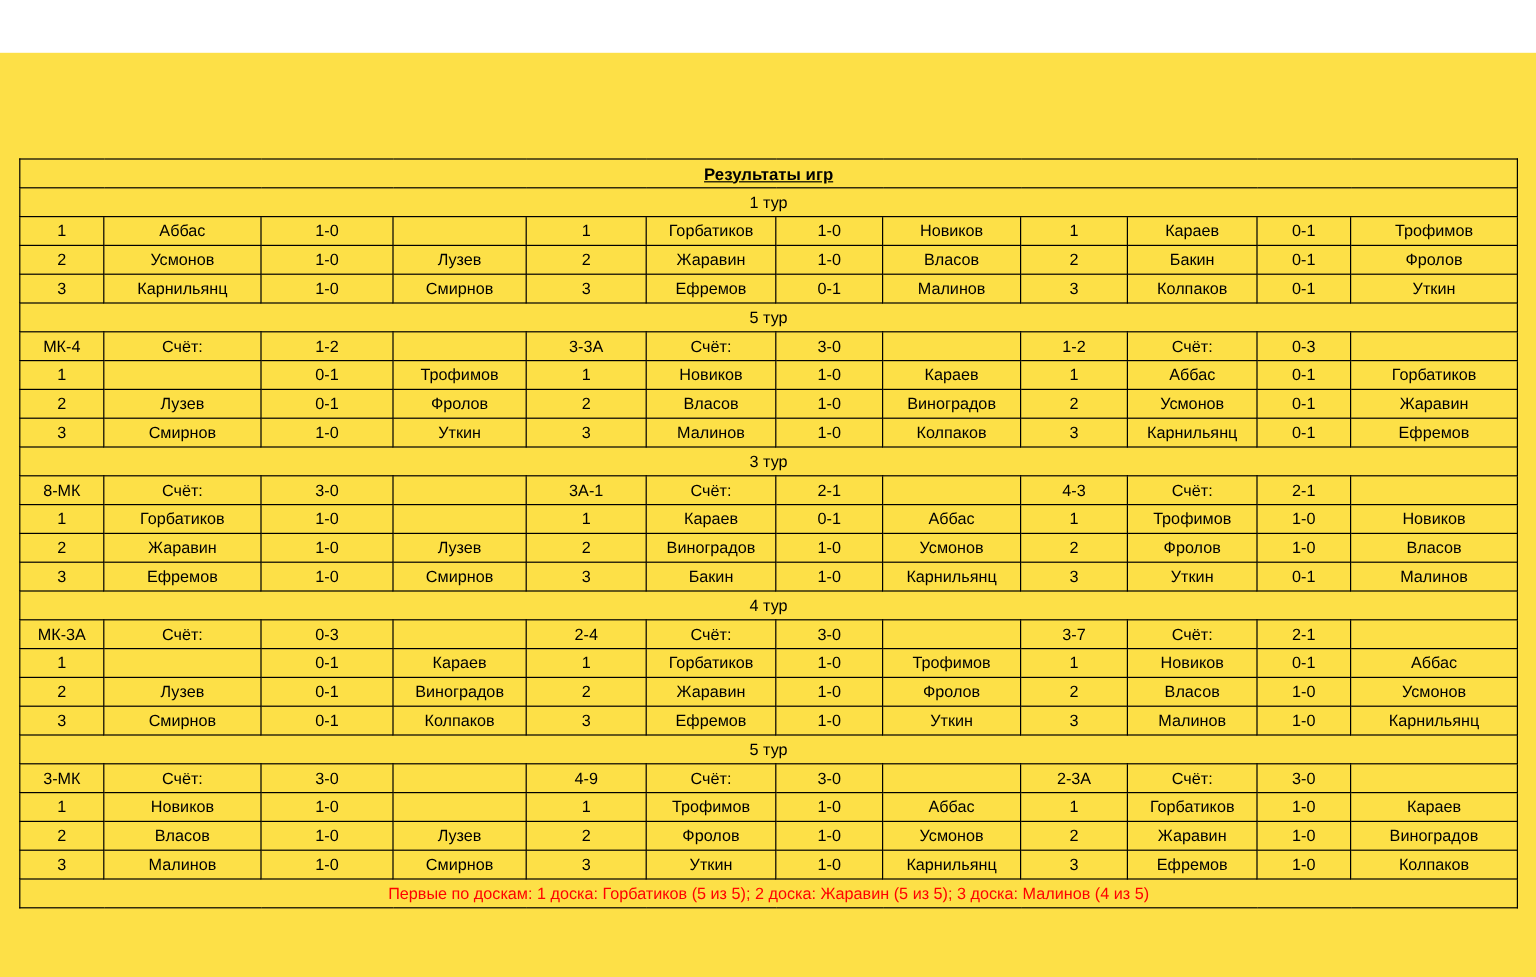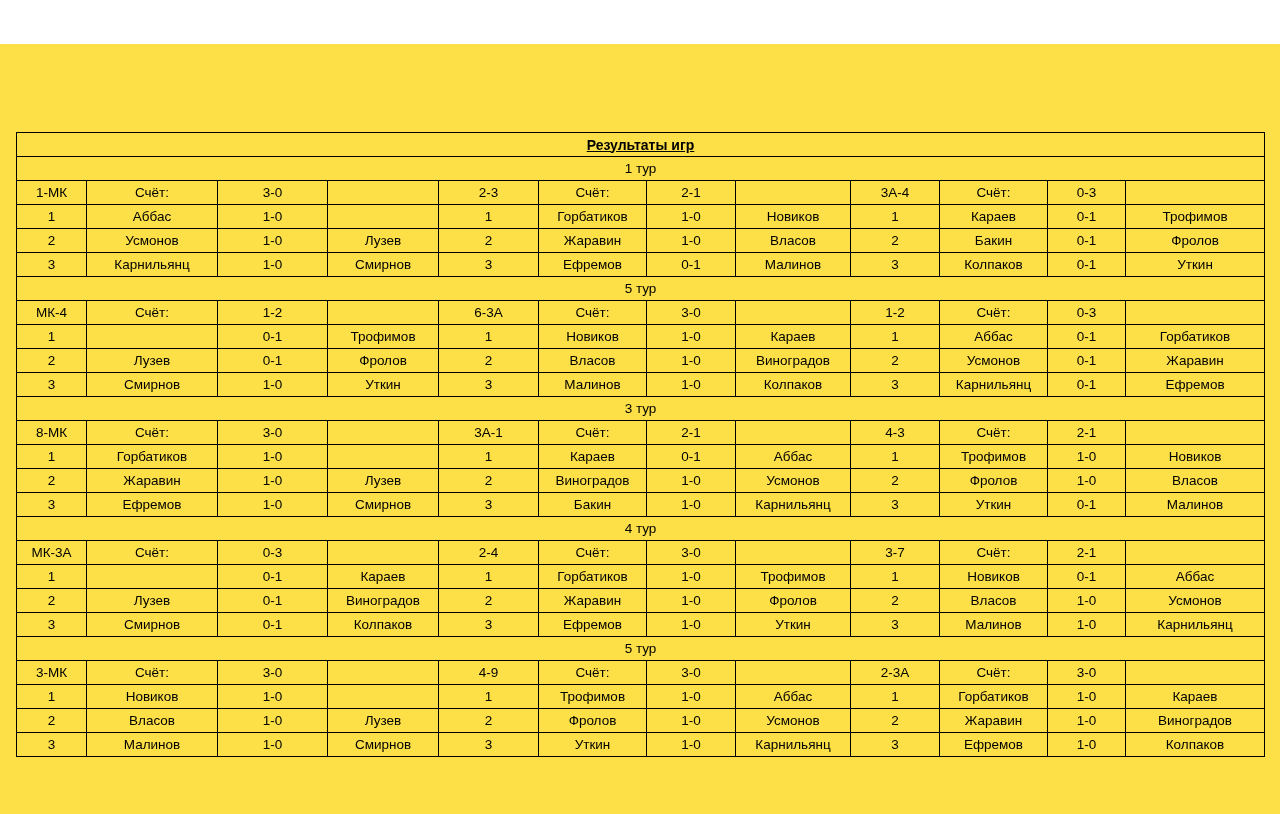--- a/index.html
+++ b/index.html
@@ -94,307 +94,296 @@
           <col class="c11">
       </colgroup>
       <tbody id="tbody">
           <tr>
             <td class="title" colspan="12"><span>Результаты игр</span></td>
           </tr>
           <tr>
             <td class="round" colspan="12">1 тур</td>
           </tr>
           <tr>
-            <td>1-МК</td>
-            <td>Счёт:</td>
-            <td>3-0</td>
-            <td></td>
-            <td>2-3</td>
+            <td>1</td>
+            <td>Аббас</td>
+            <td>1-0</td>
+            <td></td>
+            <td>1</td>
+            <td>Горбатиков</td>
+            <td>1-0</td>
+            <td>Новиков</td>
+            <td>1</td>
+            <td>Караев</td>
+            <td>0-1</td>
+            <td>Трофимов</td>
+          </tr>
+          <tr>
+            <td>2</td>
+            <td>Усмонов</td>
+            <td>1-0</td>
+            <td>Лузев</td>
+            <td>2</td>
+            <td>Жаравин</td>
+            <td>1-0</td>
+            <td>Власов</td>
+            <td>2</td>
+            <td>Бакин</td>
+            <td>0-1</td>
+            <td>Фролов</td>
+          </tr>
+          <tr>
+            <td>3</td>
+            <td>Карнильянц</td>
+            <td>1-0</td>
+            <td>Смирнов</td>
+            <td>3</td>
+            <td>Ефремов</td>
+            <td>0-1</td>
+            <td>Малинов</td>
+            <td>3</td>
+            <td>Колпаков</td>
+            <td>0-1</td>
+            <td>Уткин</td>
+          </tr>
+          <tr>
+            <td class="round" colspan="12">5 тур</td>
+          </tr>
+          <tr>
+            <td>МК-4</td>
+            <td>Счёт:</td>
+            <td>1-2</td>
+            <td></td>
+            <td>3-3А</td>
+            <td>Счёт:</td>
+            <td>3-0</td>
+            <td></td>
+            <td>1-2</td>
+            <td>Счёт:</td>
+            <td>0-3</td>
+            <td></td>
+          </tr>
+          <tr>
+            <td>1</td>
+            <td></td>
+            <td>0-1</td>
+            <td>Трофимов</td>
+            <td>1</td>
+            <td>Новиков</td>
+            <td>1-0</td>
+            <td>Караев</td>
+            <td>1</td>
+            <td>Аббас</td>
+            <td>0-1</td>
+            <td>Горбатиков</td>
+          </tr>
+          <tr>
+            <td>2</td>
+            <td>Лузев</td>
+            <td>0-1</td>
+            <td>Фролов</td>
+            <td>2</td>
+            <td>Власов</td>
+            <td>1-0</td>
+            <td>Виноградов</td>
+            <td>2</td>
+            <td>Усмонов</td>
+            <td>0-1</td>
+            <td>Жаравин</td>
+          </tr>
+          <tr>
+            <td>3</td>
+            <td>Смирнов</td>
+            <td>1-0</td>
+            <td>Уткин</td>
+            <td>3</td>
+            <td>Малинов</td>
+            <td>1-0</td>
+            <td>Колпаков</td>
+            <td>3</td>
+            <td>Карнильянц</td>
+            <td>0-1</td>
+            <td>Ефремов</td>
+          </tr>
+          <tr>
+            <td class="round" colspan="12">3 тур</td>
+          </tr>
+          <tr>
+            <td>8-МК</td>
+            <td>Счёт:</td>
+            <td>3-0</td>
+            <td></td>
+            <td>3А-1</td>
             <td>Счёт:</td>
             <td>2-1</td>
             <td></td>
-            <td>3А-4</td>
+            <td>4-3</td>
+            <td>Счёт:</td>
+            <td>2-1</td>
+            <td></td>
+          </tr>
+          <tr>
+            <td>1</td>
+            <td>Горбатиков</td>
+            <td>1-0</td>
+            <td></td>
+            <td>1</td>
+            <td>Караев</td>
+            <td>0-1</td>
+            <td>Аббас</td>
+            <td>1</td>
+            <td>Трофимов</td>
+            <td>1-0</td>
+            <td>Новиков</td>
+          </tr>
+          <tr>
+            <td>2</td>
+            <td>Жаравин</td>
+            <td>1-0</td>
+            <td>Лузев</td>
+            <td>2</td>
+            <td>Виноградов</td>
+            <td>1-0</td>
+            <td>Усмонов</td>
+            <td>2</td>
+            <td>Фролов</td>
+            <td>1-0</td>
+            <td>Власов</td>
+          </tr>
+          <tr>
+            <td>3</td>
+            <td>Ефремов</td>
+            <td>1-0</td>
+            <td>Смирнов</td>
+            <td>3</td>
+            <td>Бакин</td>
+            <td>1-0</td>
+            <td>Карнильянц</td>
+            <td>3</td>
+            <td>Уткин</td>
+            <td>0-1</td>
+            <td>Малинов</td>
+          </tr>
+          <tr>
+            <td class="round" colspan="12">4 тур</td>
+          </tr>
+          <tr>
+            <td>МК-3А</td>
             <td>Счёт:</td>
             <td>0-3</td>
             <td></td>
-          </tr>
-          <tr>
-            <td>1</td>
-            <td>Аббас</td>
-            <td>1-0</td>
-            <td></td>
-            <td>1</td>
-            <td>Горбатиков</td>
-            <td>1-0</td>
-            <td>Новиков</td>
-            <td>1</td>
-            <td>Караев</td>
-            <td>0-1</td>
-            <td>Трофимов</td>
-          </tr>
-          <tr>
-            <td>2</td>
-            <td>Усмонов</td>
-            <td>1-0</td>
-            <td>Лузев</td>
-            <td>2</td>
-            <td>Жаравин</td>
-            <td>1-0</td>
-            <td>Власов</td>
-            <td>2</td>
-            <td>Бакин</td>
-            <td>0-1</td>
-            <td>Фролов</td>
-          </tr>
-          <tr>
-            <td>3</td>
-            <td>Карнильянц</td>
-            <td>1-0</td>
-            <td>Смирнов</td>
-            <td>3</td>
-            <td>Ефремов</td>
-            <td>0-1</td>
-            <td>Малинов</td>
-            <td>3</td>
+            <td>2-4</td>
+            <td>Счёт:</td>
+            <td>3-0</td>
+            <td></td>
+            <td>3-7</td>
+            <td>Счёт:</td>
+            <td>2-1</td>
+            <td></td>
+          </tr>
+          <tr>
+            <td>1</td>
+            <td></td>
+            <td>0-1</td>
+            <td>Караев</td>
+            <td>1</td>
+            <td>Горбатиков</td>
+            <td>1-0</td>
+            <td>Трофимов</td>
+            <td>1</td>
+            <td>Новиков</td>
+            <td>0-1</td>
+            <td>Аббас</td>
+          </tr>
+          <tr>
+            <td>2</td>
+            <td>Лузев</td>
+            <td>0-1</td>
+            <td>Виноградов</td>
+            <td>2</td>
+            <td>Жаравин</td>
+            <td>1-0</td>
+            <td>Фролов</td>
+            <td>2</td>
+            <td>Власов</td>
+            <td>1-0</td>
+            <td>Усмонов</td>
+          </tr>
+          <tr>
+            <td>3</td>
+            <td>Смирнов</td>
+            <td>0-1</td>
             <td>Колпаков</td>
-            <td>0-1</td>
-            <td>Уткин</td>
+            <td>3</td>
+            <td>Ефремов</td>
+            <td>1-0</td>
+            <td>Уткин</td>
+            <td>3</td>
+            <td>Малинов</td>
+            <td>1-0</td>
+            <td>Карнильянц</td>
           </tr>
           <tr>
             <td class="round" colspan="12">5 тур</td>
           </tr>
           <tr>
-            <td>МК-4</td>
-            <td>Счёт:</td>
-            <td>1-2</td>
-            <td></td>
-            <td>6-3А</td>
-            <td>Счёт:</td>
-            <td>3-0</td>
-            <td></td>
-            <td>1-2</td>
-            <td>Счёт:</td>
-            <td>0-3</td>
-            <td></td>
-          </tr>
-          <tr>
-            <td>1</td>
-            <td></td>
-            <td>0-1</td>
-            <td>Трофимов</td>
-            <td>1</td>
-            <td>Новиков</td>
-            <td>1-0</td>
-            <td>Караев</td>
-            <td>1</td>
-            <td>Аббас</td>
-            <td>0-1</td>
-            <td>Горбатиков</td>
-          </tr>
-          <tr>
-            <td>2</td>
-            <td>Лузев</td>
-            <td>0-1</td>
-            <td>Фролов</td>
-            <td>2</td>
-            <td>Власов</td>
+            <td>3-МК</td>
+            <td>Счёт:</td>
+            <td>3-0</td>
+            <td></td>
+            <td>4-9</td>
+            <td>Счёт:</td>
+            <td>3-0</td>
+            <td></td>
+            <td>2-3А</td>
+            <td>Счёт:</td>
+            <td>3-0</td>
+            <td></td>
+          </tr>
+          <tr>
+            <td>1</td>
+            <td>Новиков</td>
+            <td>1-0</td>
+            <td></td>
+            <td>1</td>
+            <td>Трофимов</td>
+            <td>1-0</td>
+            <td>Аббас</td>
+            <td>1</td>
+            <td>Горбатиков</td>
+            <td>1-0</td>
+            <td>Караев</td>
+          </tr>
+          <tr>
+            <td>2</td>
+            <td>Власов</td>
+            <td>1-0</td>
+            <td>Лузев</td>
+            <td>2</td>
+            <td>Фролов</td>
+            <td>1-0</td>
+            <td>Усмонов</td>
+            <td>2</td>
+            <td>Жаравин</td>
             <td>1-0</td>
             <td>Виноградов</td>
-            <td>2</td>
-            <td>Усмонов</td>
-            <td>0-1</td>
-            <td>Жаравин</td>
-          </tr>
-          <tr>
-            <td>3</td>
-            <td>Смирнов</td>
-            <td>1-0</td>
-            <td>Уткин</td>
-            <td>3</td>
-            <td>Малинов</td>
+          </tr>
+          <tr>
+            <td>3</td>
+            <td>Малинов</td>
+            <td>1-0</td>
+            <td>Смирнов</td>
+            <td>3</td>
+            <td>Уткин</td>
+            <td>1-0</td>
+            <td>Карнильянц</td>
+            <td>3</td>
+            <td>Ефремов</td>
             <td>1-0</td>
             <td>Колпаков</td>
-            <td>3</td>
-            <td>Карнильянц</td>
-            <td>0-1</td>
-            <td>Ефремов</td>
-          </tr>
-          <tr>
-            <td class="round" colspan="12">3 тур</td>
-          </tr>
-          <tr>
-            <td>8-МК</td>
-            <td>Счёт:</td>
-            <td>3-0</td>
-            <td></td>
-            <td>3А-1</td>
-            <td>Счёт:</td>
-            <td>2-1</td>
-            <td></td>
-            <td>4-3</td>
-            <td>Счёт:</td>
-            <td>2-1</td>
-            <td></td>
-          </tr>
-          <tr>
-            <td>1</td>
-            <td>Горбатиков</td>
-            <td>1-0</td>
-            <td></td>
-            <td>1</td>
-            <td>Караев</td>
-            <td>0-1</td>
-            <td>Аббас</td>
-            <td>1</td>
-            <td>Трофимов</td>
-            <td>1-0</td>
-            <td>Новиков</td>
-          </tr>
-          <tr>
-            <td>2</td>
-            <td>Жаравин</td>
-            <td>1-0</td>
-            <td>Лузев</td>
-            <td>2</td>
-            <td>Виноградов</td>
-            <td>1-0</td>
-            <td>Усмонов</td>
-            <td>2</td>
-            <td>Фролов</td>
-            <td>1-0</td>
-            <td>Власов</td>
-          </tr>
-          <tr>
-            <td>3</td>
-            <td>Ефремов</td>
-            <td>1-0</td>
-            <td>Смирнов</td>
-            <td>3</td>
-            <td>Бакин</td>
-            <td>1-0</td>
-            <td>Карнильянц</td>
-            <td>3</td>
-            <td>Уткин</td>
-            <td>0-1</td>
-            <td>Малинов</td>
-          </tr>
-          <tr>
-            <td class="round" colspan="12">4 тур</td>
-          </tr>
-          <tr>
-            <td>МК-3А</td>
-            <td>Счёт:</td>
-            <td>0-3</td>
-            <td></td>
-            <td>2-4</td>
-            <td>Счёт:</td>
-            <td>3-0</td>
-            <td></td>
-            <td>3-7</td>
-            <td>Счёт:</td>
-            <td>2-1</td>
-            <td></td>
-          </tr>
-          <tr>
-            <td>1</td>
-            <td></td>
-            <td>0-1</td>
-            <td>Караев</td>
-            <td>1</td>
-            <td>Горбатиков</td>
-            <td>1-0</td>
-            <td>Трофимов</td>
-            <td>1</td>
-            <td>Новиков</td>
-            <td>0-1</td>
-            <td>Аббас</td>
-          </tr>
-          <tr>
-            <td>2</td>
-            <td>Лузев</td>
-            <td>0-1</td>
-            <td>Виноградов</td>
-            <td>2</td>
-            <td>Жаравин</td>
-            <td>1-0</td>
-            <td>Фролов</td>
-            <td>2</td>
-            <td>Власов</td>
-            <td>1-0</td>
-            <td>Усмонов</td>
-          </tr>
-          <tr>
-            <td>3</td>
-            <td>Смирнов</td>
-            <td>0-1</td>
-            <td>Колпаков</td>
-            <td>3</td>
-            <td>Ефремов</td>
-            <td>1-0</td>
-            <td>Уткин</td>
-            <td>3</td>
-            <td>Малинов</td>
-            <td>1-0</td>
-            <td>Карнильянц</td>
-          </tr>
-          <tr>
-            <td class="round" colspan="12">5 тур</td>
-          </tr>
-          <tr>
-            <td>3-МК</td>
-            <td>Счёт:</td>
-            <td>3-0</td>
-            <td></td>
-            <td>4-9</td>
-            <td>Счёт:</td>
-            <td>3-0</td>
-            <td></td>
-            <td>2-3А</td>
-            <td>Счёт:</td>
-            <td>3-0</td>
-            <td></td>
-          </tr>
-          <tr>
-            <td>1</td>
-            <td>Новиков</td>
-            <td>1-0</td>
-            <td></td>
-            <td>1</td>
-            <td>Трофимов</td>
-            <td>1-0</td>
-            <td>Аббас</td>
-            <td>1</td>
-            <td>Горбатиков</td>
-            <td>1-0</td>
-            <td>Караев</td>
-          </tr>
-          <tr>
-            <td>2</td>
-            <td>Власов</td>
-            <td>1-0</td>
-            <td>Лузев</td>
-            <td>2</td>
-            <td>Фролов</td>
-            <td>1-0</td>
-            <td>Усмонов</td>
-            <td>2</td>
-            <td>Жаравин</td>
-            <td>1-0</td>
-            <td>Виноградов</td>
-          </tr>
-          <tr>
-            <td>3</td>
-            <td>Малинов</td>
-            <td>1-0</td>
-            <td>Смирнов</td>
-            <td>3</td>
-            <td>Уткин</td>
-            <td>1-0</td>
-            <td>Карнильянц</td>
-            <td>3</td>
-            <td>Ефремов</td>
-            <td>1-0</td>
-            <td>Колпаков</td>
+          </tr>
+          <tr>
+            <td class="footer" colspan="12" style="color: rgb(255, 0, 0);">Первые по доскам: 1 доска: Горбатиков (5 из 5); 2 доска: Жаравин (5 из 5); 3 доска: Малинов (4 из 5)</td>
           </tr>
         </tbody>
     </table>
   </div>
 </div>
 
 </body></html>

